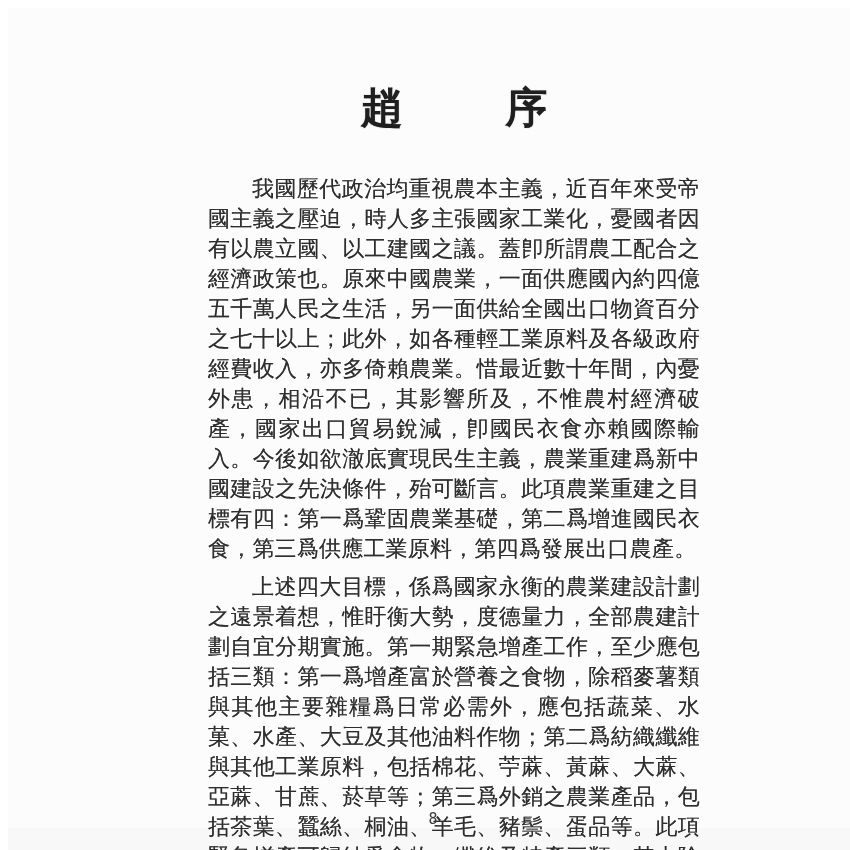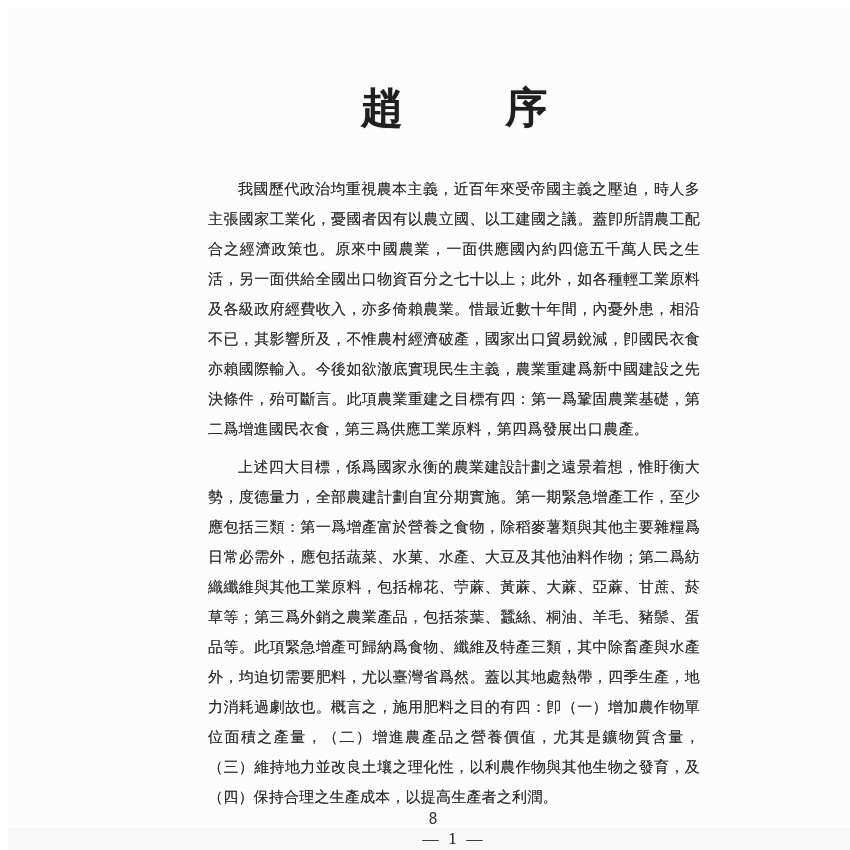--- a/index.html
+++ b/index.html
@@ -42,21 +42,21 @@
     line-height: 52px;
     text-align: center;
     letter-spacing: 0.72em;
     text-indent: 0.72em; 
     color: #1f1f1f;
     text-shadow: 0 0 1px rgba(30,30,30,0.55);
     margin-bottom: 28px;
   }
 
   .body-text p {
-    font-size: 15px;
+    font-size: 22px;
     line-height: 30px;
     text-align: justify;
     text-indent: 2em;
     letter-spacing: 0.2px;
     color: #2e2e2e;
     text-shadow: 0 0 0.6px rgba(40,40,40,0.65);
   }
 
   .page-number {
     margin-top: 6px;

